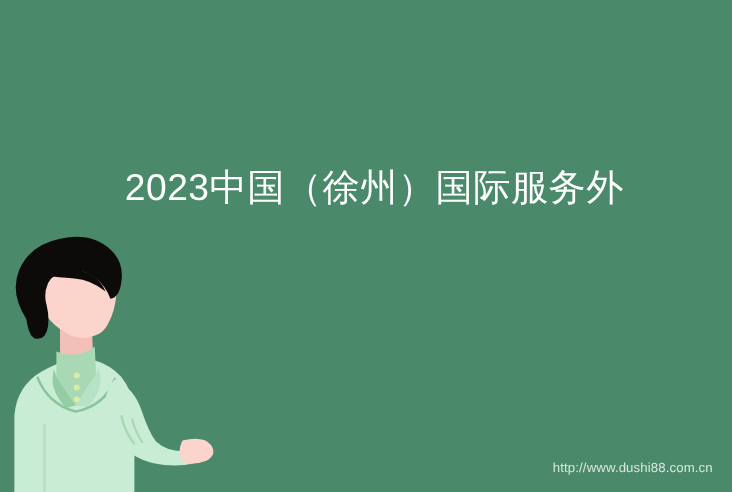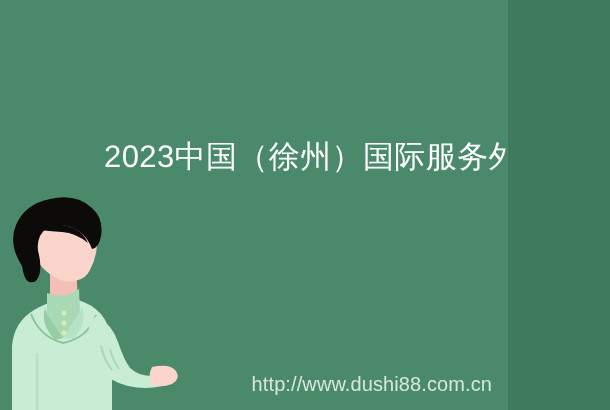--- a/index.html
+++ b/index.html
@@ -2,21 +2,21 @@
 <html><head>
 <meta charset="utf-8">
 <style>
   html, body {
     margin: 0;
     padding: 0;
     background: #3f7a5f;
   }
   #stage {
     position: relative;
-    width: 508px;
+    width: 610px;
     height: 410px;
     overflow: hidden;
     font-family: "Liberation Sans", "DejaVu Sans", sans-serif;
     background: #4a8a6b;
   }
 
   
   .title-block {
     position: absolute;
     left: 104px;
@@ -45,21 +45,21 @@
     display: block;
   }
 
   
   .watermark {
     position: absolute;
     right: 16px;
     bottom: 14px;
     color: #e2eee8;
     opacity: 0.93;
-    font-size: 20px;
+    font-size: 11px;
     letter-spacing: 0.1px;
     white-space: nowrap;
     text-align: right;
   }
 </style>
 </head>
 <body>
 
 <div id="stage">
 

